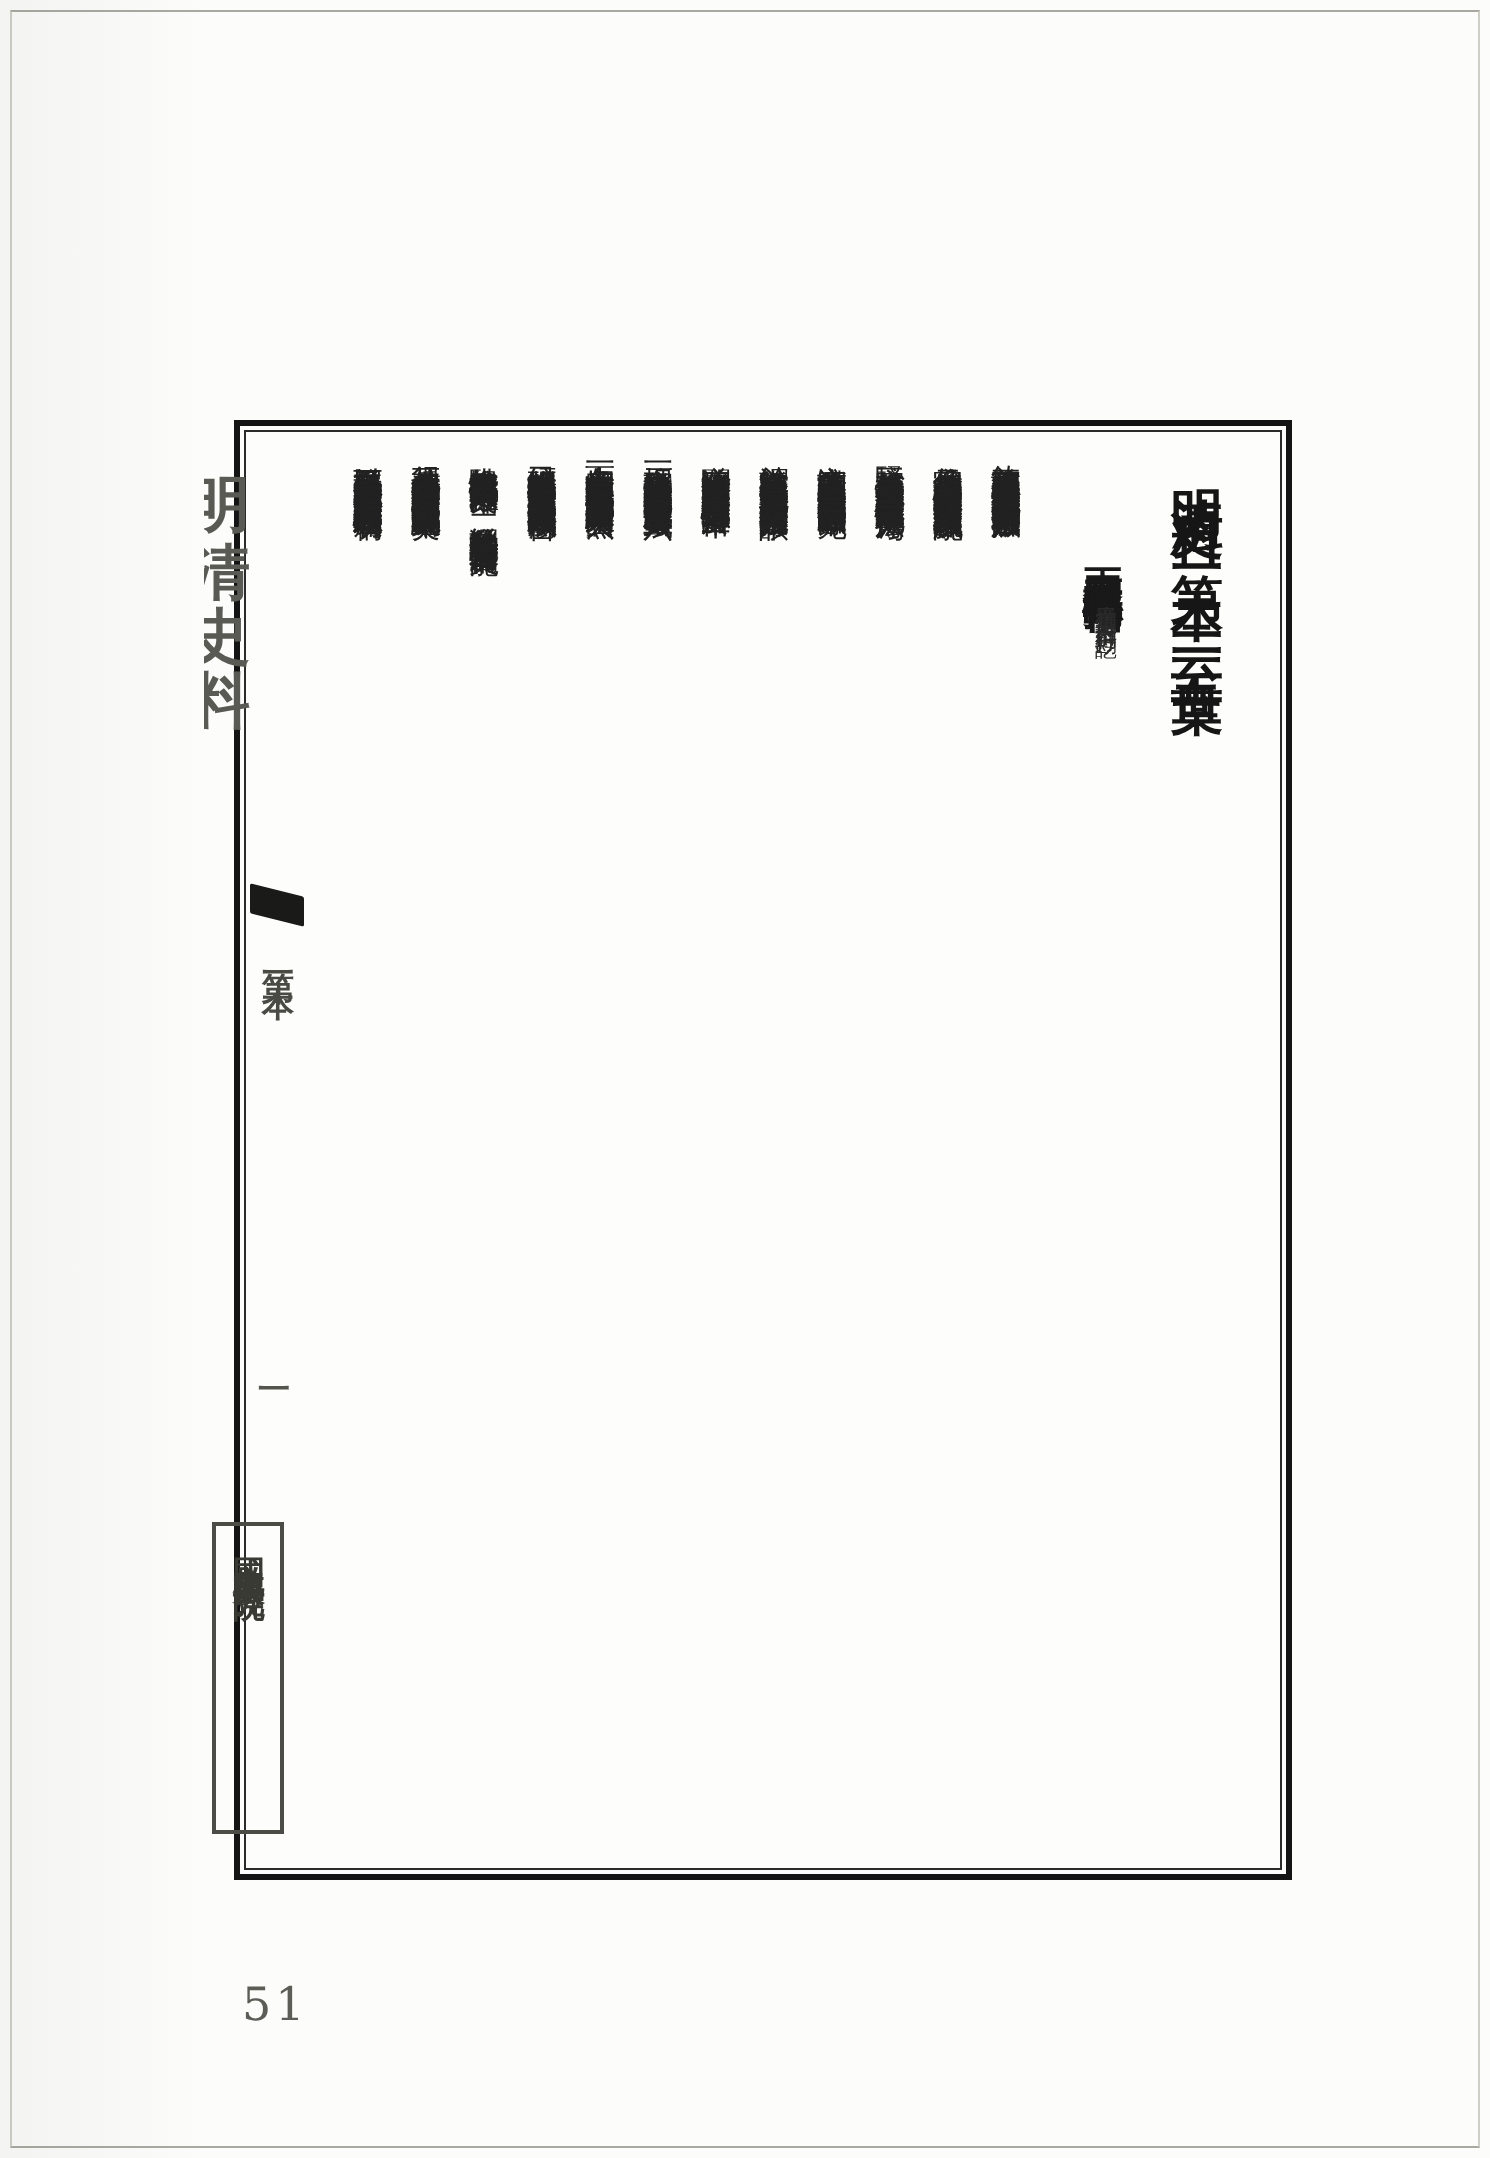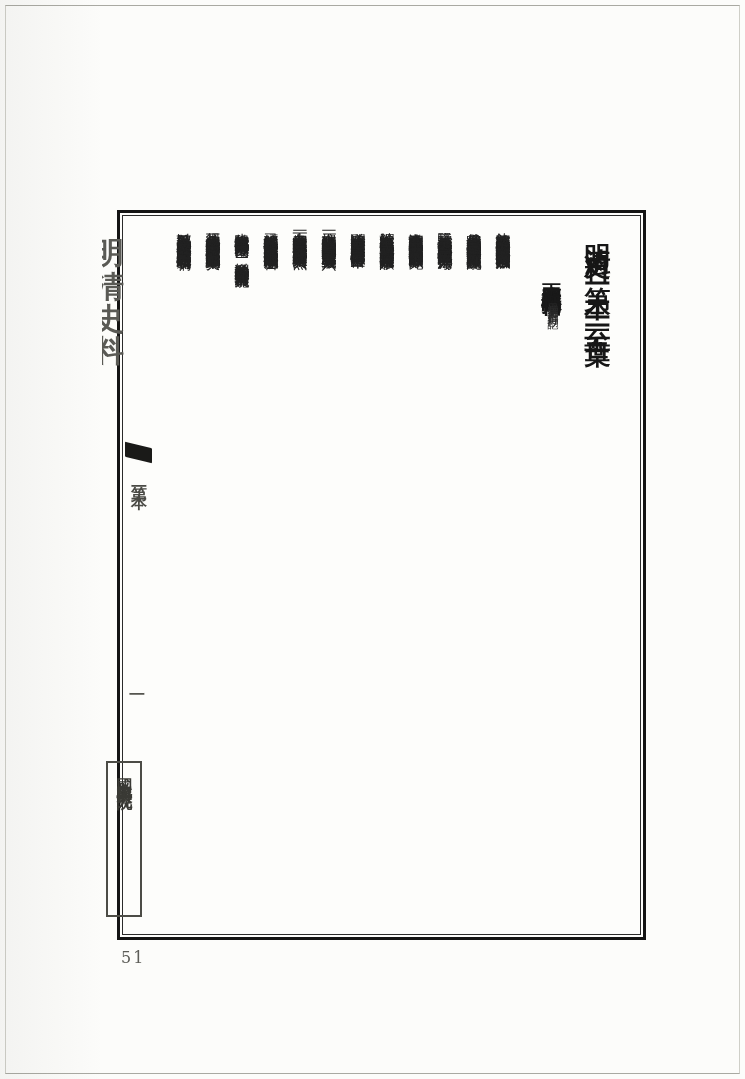--- a/index.html
+++ b/index.html
@@ -69,22 +69,22 @@
   .inst-box{
     position:absolute;left:106px;top:761px;width:36px;height:156px;
     border:2px solid #4c4c46;box-sizing:border-box;
     display:flex;justify-content:center;
   }
   .inst-box .inner{
     writing-mode:vertical-rl;text-orientation:upright;
     font-size:16px;letter-spacing:2.5px;color:#3a3a35;padding-top:3px;font-weight:600;
   }
   .page-number{
-    position:absolute;left:121px;top:948px;
-    font-size:16px;color:#5d5d58;letter-spacing:2px;
+    position:absolute;left:121px;top:990px;
+    font-size:23px;color:#5d5d58;letter-spacing:2px;
   }
 </style>
 </head>
 <body>
 
 <div class="page">
   <div class="scan-edge"></div>
   <div class="spine-shadow"></div>
 
   <div class="frame">

